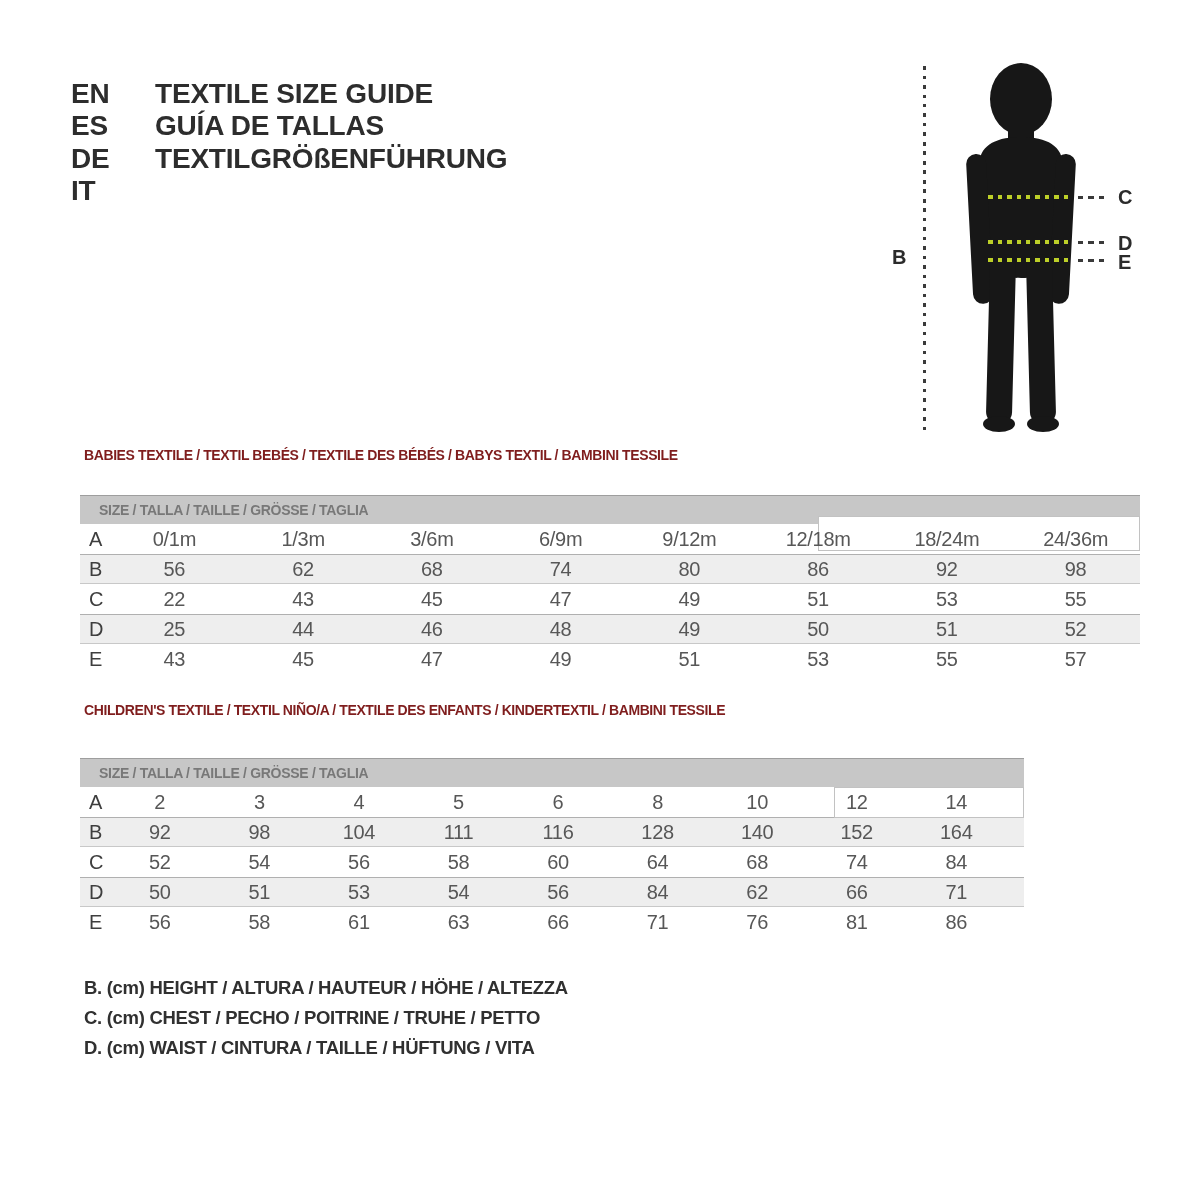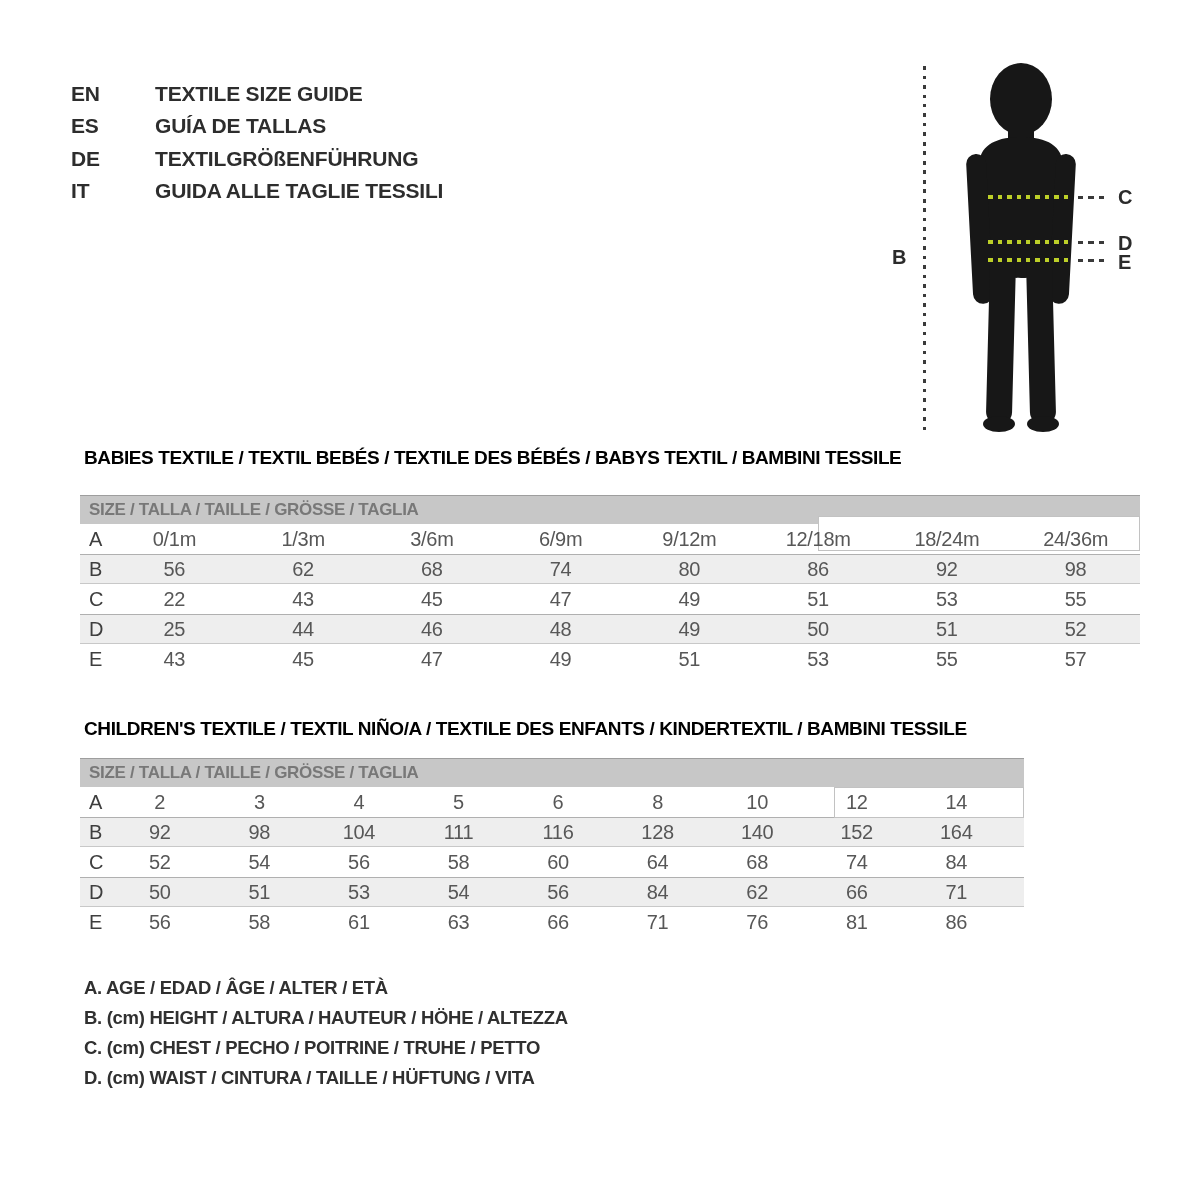--- a/index.html
+++ b/index.html
@@ -17,21 +17,21 @@
   html,body{background:#ffffff;}
   body{
     width:1200px;height:1200px;position:relative;overflow:hidden;
     font-family:"Liberation Sans","DejaVu Sans",sans-serif;
     color:var(--ink);
   }
   .abs{position:absolute;}
 
   
   .lang-list{left:71px;top:78px;}
-  .lang-row{display:flex;line-height:32.4px;font-size:21px;font-weight:bold;letter-spacing:-0.2px;}
+  .lang-row{display:flex;line-height:32.4px;font-size:28px;font-weight:bold;letter-spacing:-0.2px;}
   .lang-code{width:84px;}
   .lang-title{white-space:nowrap;}
 
   
   .figure{left:880px;top:45px;width:310px;height:400px;}
   .vdots{
     position:absolute;left:43px;top:21px;width:3px;height:366px;
     background-image:repeating-linear-gradient(to bottom,var(--dash) 0 3.5px,transparent 3.5px 9.5px);
   }
   .fig-label{position:absolute;font-size:20px;line-height:20px;font-weight:bold;color:#2b2b2b;letter-spacing:0;}
@@ -49,32 +49,32 @@
   .mline-dark{
     position:absolute;height:3px;left:198px;width:28px;
     background-image:repeating-linear-gradient(to right,var(--dash) 0 5.5px,transparent 5.5px 10.5px);
     z-index:2;
   }
   .g-c{top:150px;} .d-c{top:151px;}
   .g-d{top:195px;} .d-d{top:196px;}
   .g-e{top:213px;} .d-e{top:214px;}
 
   
-  .section-heading{font-size:19px;font-weight:bold;letter-spacing:-0.4px;white-space:nowrap;color:#000000;}
+  .section-heading{font-size:14px;font-weight:bold;letter-spacing:-0.4px;white-space:nowrap;color:#7f1d1d;}
   .h-babies{left:84px;top:447px;}
-  .h-children{left:84px;top:718px;text-align:center;}
+  .h-children{left:84px;top:702px;text-align:center;}
 
   
   .table{background:#fff;}
   .t1{left:80px;top:495px;width:1060px;}
   .t2{left:80px;top:758px;width:944px;}
   .bar{
     height:29px;background:var(--bar);border-top:1px solid #9e9e9e;
-    display:flex;align-items:center;padding-left:9px;
-    font-size:17px;font-weight:bold;color:var(--bar-text);letter-spacing:-0.3px;
+    display:flex;align-items:center;padding-left:19px;
+    font-size:14px;font-weight:bold;color:var(--bar-text);letter-spacing:-0.3px;
   }
   .trow{display:flex;height:30px;align-items:center;position:relative;z-index:3;}
   .trow.stripe{
     background:var(--stripe);
     border-top:1px solid #b0b0b0;border-bottom:1px solid #c8c8c8;
     z-index:1;
   }
   .rlabel{width:30px;padding-left:9px;font-size:20px;color:var(--rlabel);letter-spacing:-0.3px;}
   .cell{flex:1;text-align:center;font-size:20px;color:var(--cell);letter-spacing:-0.3px;}
   .t2 .trow{padding-right:18px;}
@@ -99,21 +99,20 @@
     <div class="lang-row">
       <span class="lang-code">ES</span>
       <span class="lang-title">GUÍA DE TALLAS</span>
     </div>
     <div class="lang-row">
       <span class="lang-code">DE</span>
       <span class="lang-title">TEXTILGRÖßENFÜHRUNG</span>
     </div>
     <div class="lang-row">
       <span class="lang-code">IT</span>
-      <span class="lang-title">GUIDA ALLE TAGLIE TESSILI</span>
     </div>
   </div>
 
   <div class="abs figure">
     <div class="vdots"></div>
     <div class="fig-label label-b">B</div>
 
     <svg class="sil-svg" viewBox="0 0 118 372" aria-hidden="true">
       <g class="sil">
         <ellipse cx="59" cy="37" rx="31" ry="36"></ellipse>
@@ -270,19 +269,18 @@
           <div class="cell">66</div>
           <div class="cell">71</div>
           <div class="cell">76</div>
           <div class="cell">81</div>
           <div class="cell">86</div>
         </div>
       </div>
   </div>
 
   <div class="abs legend">
-    <div class="legend-line">A. AGE / EDAD / ÂGE / ALTER / ETÀ</div>
     <div class="legend-line">B. (cm) HEIGHT / ALTURA / HAUTEUR / HÖHE / ALTEZZA</div>
     <div class="legend-line">C. (cm) CHEST / PECHO / POITRINE / TRUHE / PETTO</div>
     <div class="legend-line">D. (cm) WAIST / CINTURA / TAILLE / HÜFTUNG / VITA</div>
   </div>
 
 </div>
 
 </body></html>

